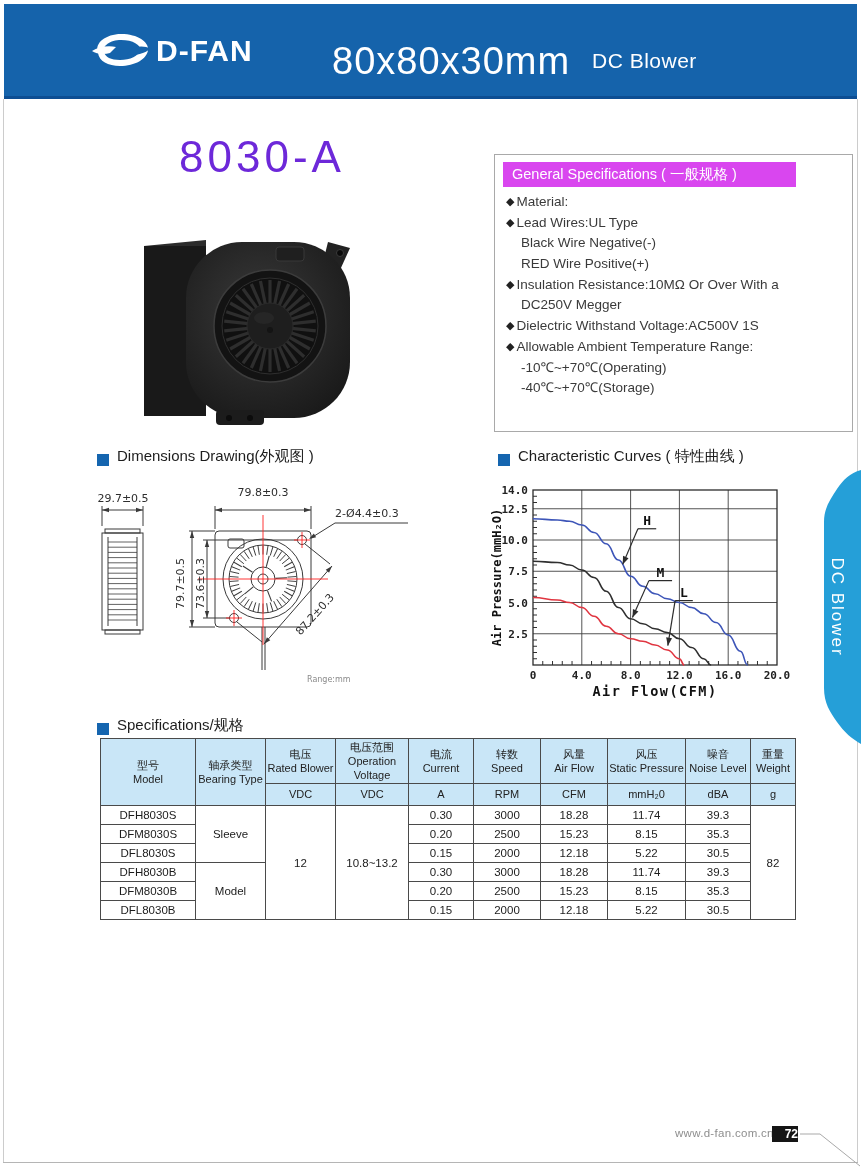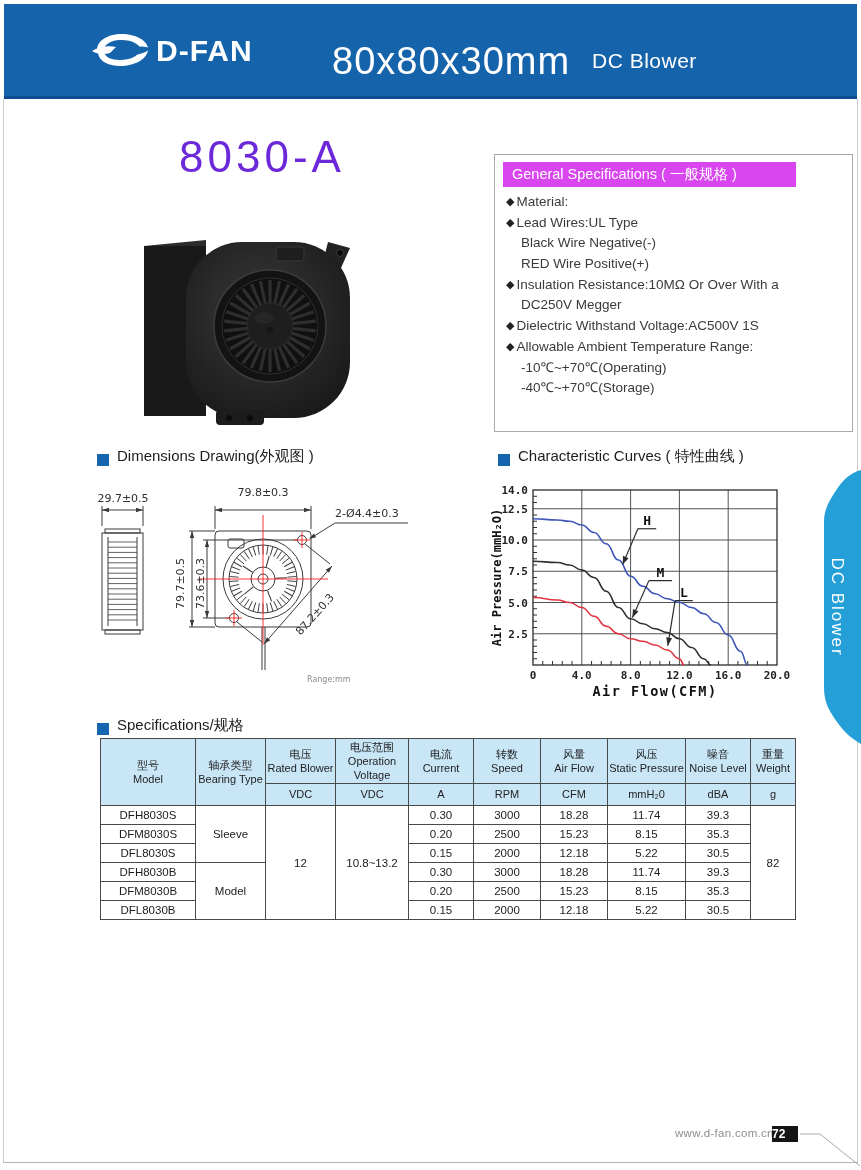--- a/index.html
+++ b/index.html
@@ -58,21 +58,21 @@
 #spec-table tbody td{font-size:11.5px;height:19px;color:#1c1c1c;background:#fff}
 
 
 #side-tab{position:absolute;left:811px;top:468px;width:50px;height:278px;z-index:5}
 .tab-text{position:absolute;left:16px;top:50%;transform:translateY(-50%);writing-mode:vertical-rl;
           color:#fff;font-size:17px;letter-spacing:2px;white-space:nowrap}
 
 
 .footer-url{position:absolute;left:675px;top:1127px;font-size:11.5px;color:#8e8e8e;letter-spacing:.3px}
 .page-badge{position:absolute;left:772px;top:1126px;width:26px;height:16px;background:#151515;color:#fff;
-            font-size:12px;font-weight:bold;text-align:left;line-height:16px}
+            font-size:12px;font-weight:bold;text-align:right;line-height:16px}
 .corner-svg{position:absolute;left:794px;top:1122px}
 </style>
 </head>
 <body>
 
 <div class="pb-left"></div>
 <div class="pb-right"></div>
 <div class="pb-bottom"></div>
 
 <header class="topbar">

